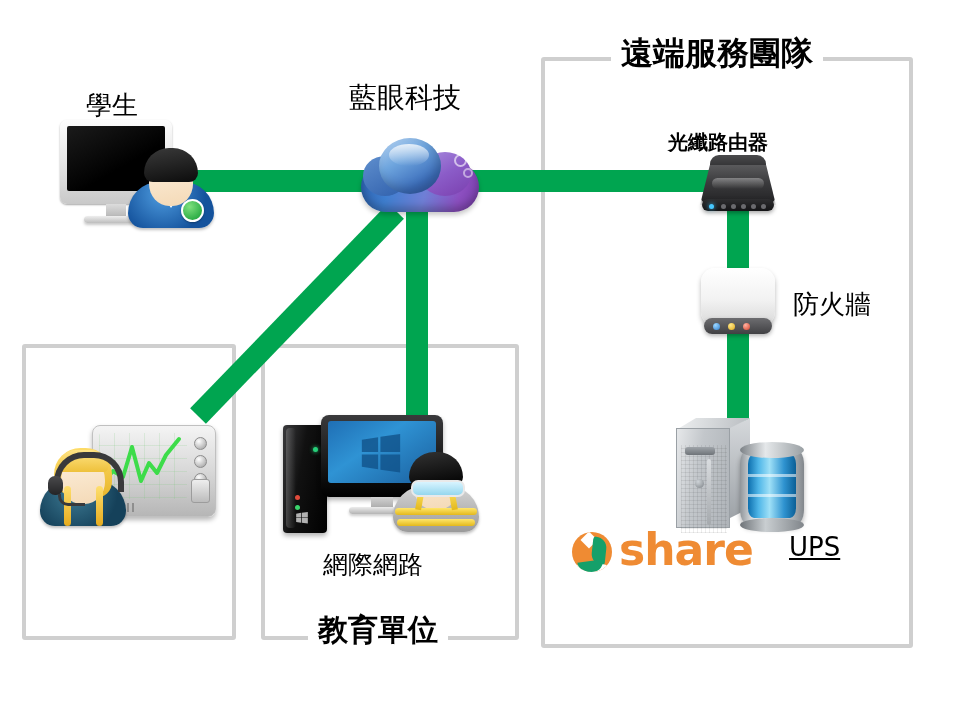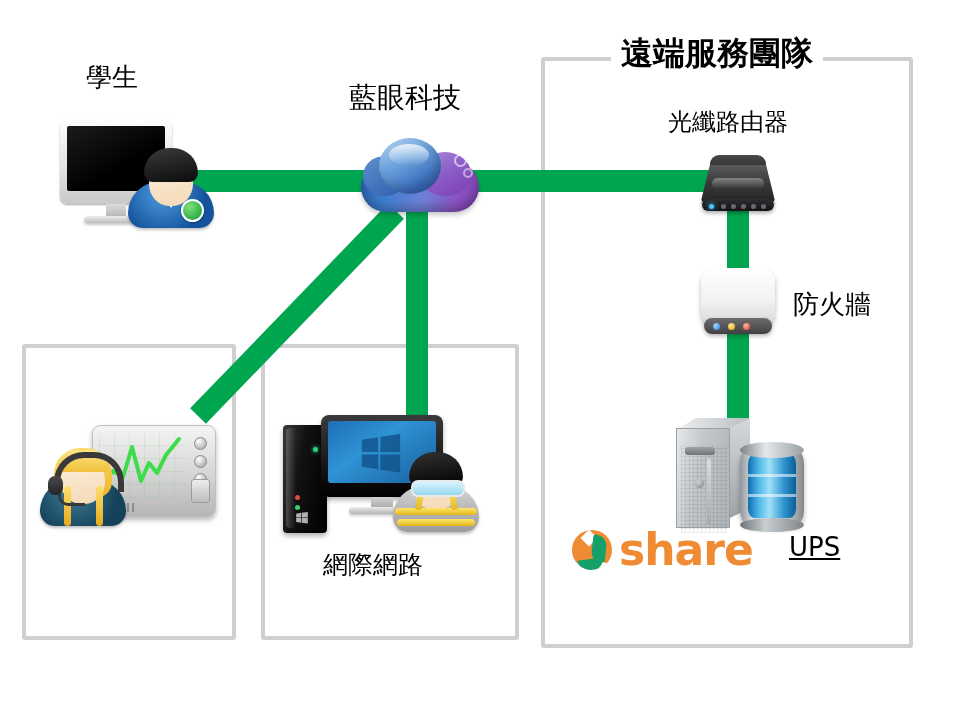--- a/index.html
+++ b/index.html
@@ -222,37 +222,38 @@
   .sharelogo .wordmark{font-weight:bold;color:#ef8b33;letter-spacing:-1px;line-height:1;}
 </style>
 </head>
 <body>
 
 <div id="stage">
 
   <div class="frame" style="left:22px;top:344px;width:214px;height:296px;"></div>
 
   <div class="frame" style="left:261px;top:344px;width:258px;height:296px;"></div>
+  <div class="frame-label" style="left:308px;top:615px;font-size:30px;">教育單位</div>
 
   <div class="frame" style="left:541px;top:57px;width:372px;height:591px;"></div>
   <div class="frame-label" style="left:611px;top:37px;font-size:32px;">遠端服務團隊</div>
 
   <div class="link" style="left:175px;top:170px;width:215px;height:22px;"></div>
 
   <div class="link" style="left:440px;top:170px;width:293px;height:22px;"></div>
 
   <div class="link" style="left:406px;top:192px;width:22px;height:245px;"></div>
 
   <div class="link-diag" style="left:396px;top:200px;width:285px;height:22px;transform:rotate(134deg);"></div>
 
   <div class="link" style="left:727px;top:208px;width:22px;height:85px;"></div>
 
   <div class="link" style="left:727px;top:330px;width:22px;height:100px;"></div>
 
-  <div class="caption" style="left:86px;top:64px;font-size:26px;">學生</div>
+  <div class="caption" style="left:86px;top:92px;font-size:26px;">學生</div>
   <div class="node" style="left:60px;top:120px;">
     <div style="position:relative;width:160px;height:110px;">
       <div class="mon-body">
           <div class="mon-screen"></div>
         </div>
       <div class="mon-neck"></div>
       <div class="mon-base"></div>
       <div class="av av-student" style="left:68px;top:24px;">
         <div class="shoulders"></div>
         <div class="collar"></div>
@@ -269,21 +270,21 @@
       <div class="c-main"></div>
       <div class="c-b3"></div>
       <div class="c-b2"></div>
       <div class="c-b1"></div>
       <div class="c-gloss"></div>
       <div class="c-dot1"></div>
       <div class="c-dot2"></div>
     </div>
   </div>
 
-  <div class="caption" style="left:668px;top:110px;font-size:24px;">光纖路由器</div>
+  <div class="caption" style="left:668px;top:132px;font-size:20px;font-weight:bold;">光纖路由器</div>
   <div class="node" style="left:700px;top:155px;">
     <div class="router">
       <div class="r-top"></div>
       <div class="r-body">
           <div class="r-gloss"></div>
         </div>
       <div class="r-strip"></div>
       <div class="led on" style="left:9px;"></div>
       <div class="led" style="left:21px;"></div>
       <div class="led" style="left:31px;"></div>
@@ -321,21 +322,21 @@
     <div class="ups">
       <div class="u-shell"></div>
       <div class="u-core"></div>
       <div class="u-line" style="top:32px;"></div>
       <div class="u-line" style="top:52px;"></div>
       <div class="u-cap"></div>
       <div class="u-foot"></div>
     </div>
   </div>
 
-  <div class="sharelogo" style="left:572px;top:528px;">
+  <div class="sharelogo" style="left:572px;top:528px;align-items:flex-end;">
     <div class="mark">
       <div class="notch"></div>
       <div class="leaf"></div>
       <div class="swoosh"></div>
       <div class="leafbot"></div>
     </div>
     <div class="wordmark" style="font-size:44px;">share</div>
   </div>
 
   <div class="node" style="left:40px;top:420px;">

